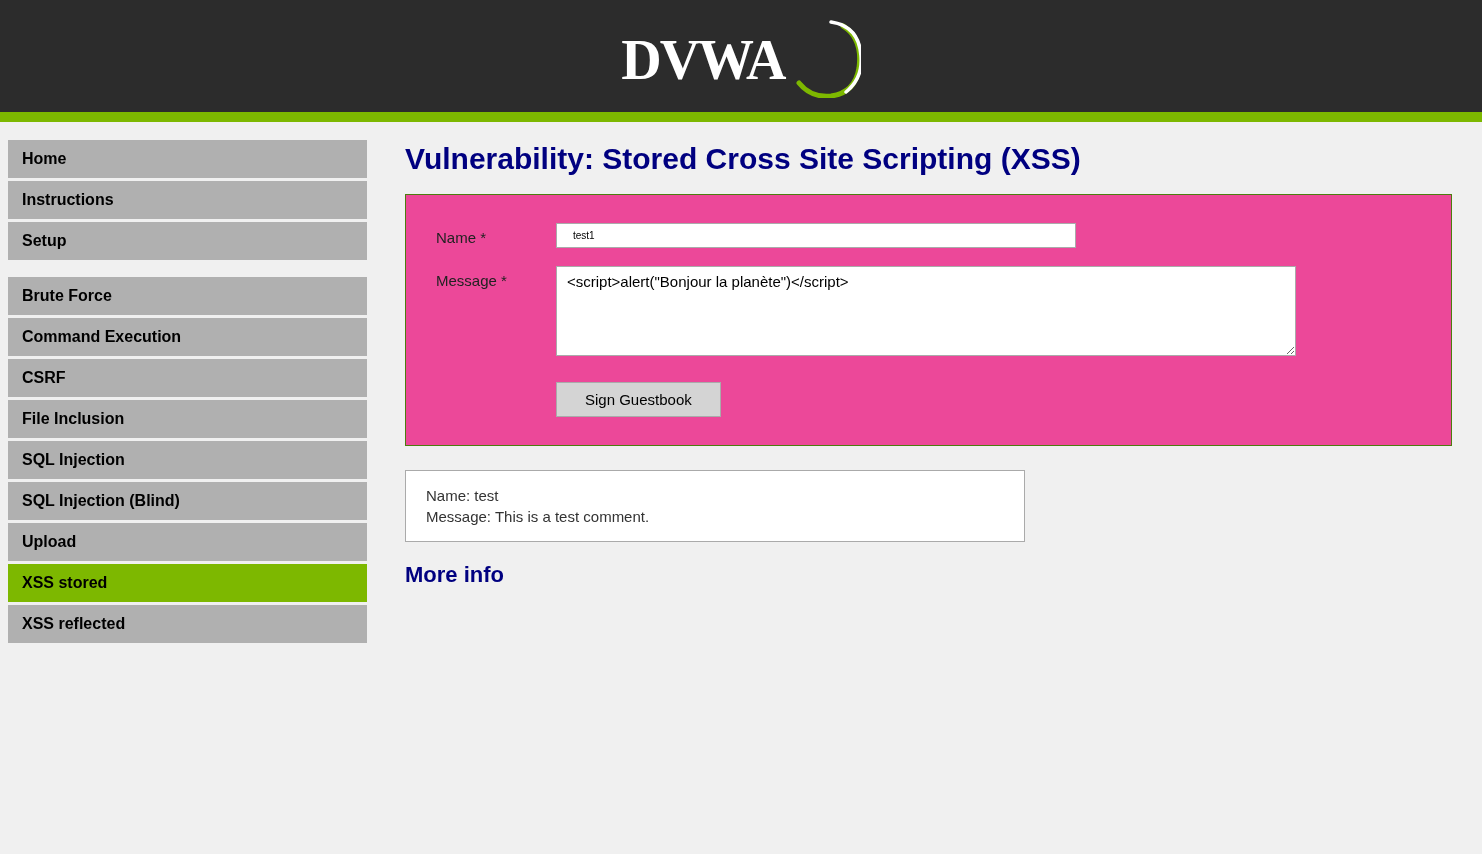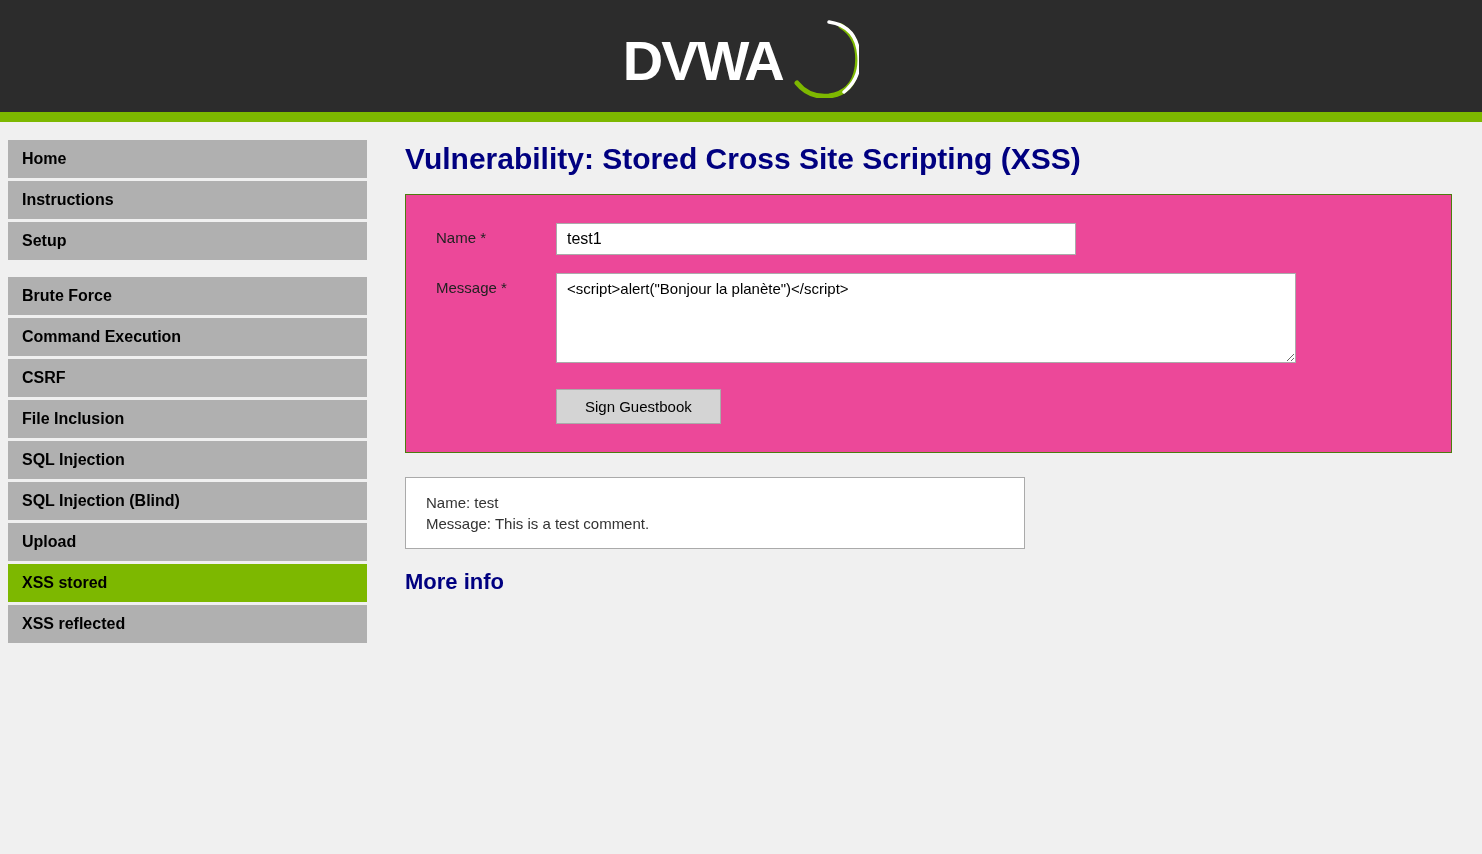--- a/index.html
+++ b/index.html
@@ -13,21 +13,21 @@
       border-bottom: 4px solid #7db800;
     }
     #logo-container {
       display: inline-block;
       position: relative;
     }
     #logo-text {
       color: white;
       font-size: 56px;
       font-weight: 900;
-      font-family: Liberation Sans, sans-serif;
+      font-family: Liberation Serif, serif;
       letter-spacing: -2px;
       display: inline-block;
       vertical-align: middle;
     }
     #logo-swirl {
       display: inline-block;
       vertical-align: middle;
       margin-left: -8px;
     }
 
@@ -97,22 +97,22 @@
       margin-bottom: 18px;
     }
     .form-label {
       min-width: 120px;
       font-size: 15px;
       color: #222;
       padding-top: 6px;
     }
     .form-input-name {
       width: 520px;
-      padding: 6px 10px;
-      font-size: 16px;
+      padding: 6px 16px;
+      font-size: 10px;
       border: 1px solid #aaa;
       background: #fff;
     }
     .form-textarea-message {
       width: 740px;
       height: 90px;
       padding: 6px 10px;
       font-size: 15px;
       border: 1px solid #aaa;
       background: #fff;

